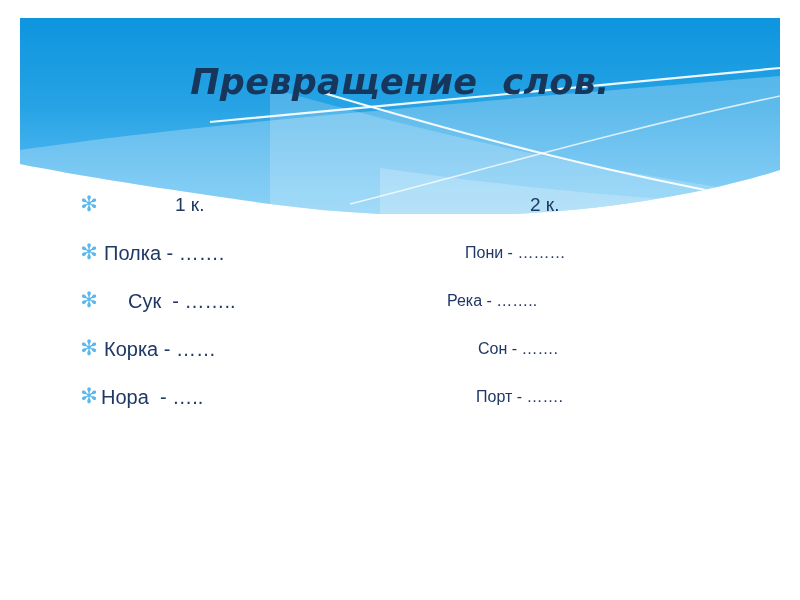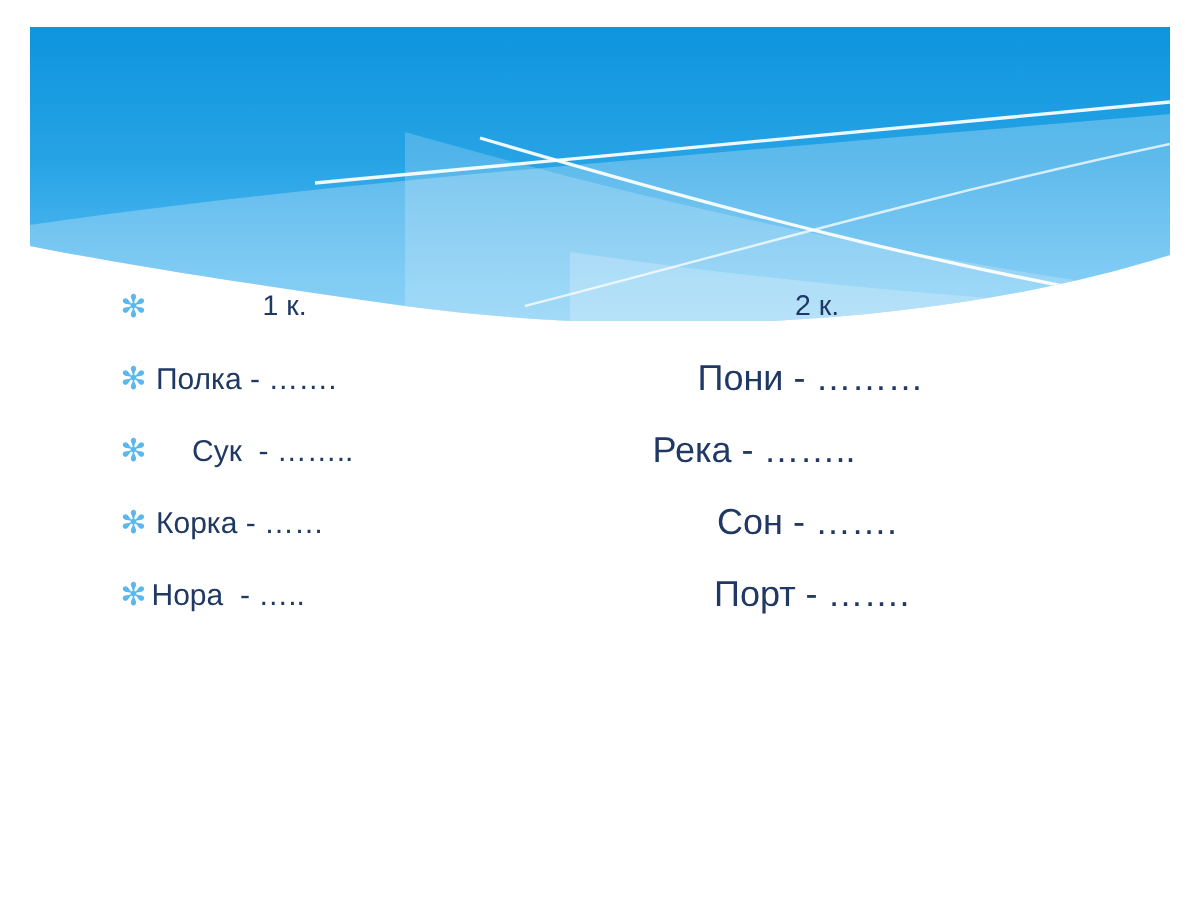--- a/index.html
+++ b/index.html
@@ -81,39 +81,39 @@
     font-family: "Liberation Sans", sans-serif;
     font-size: 20px;
     line-height: 30px;
     color: #1F3864;
     white-space: pre;
   }
   .col-right {
     position: absolute;
     top: 0;
     font-family: "Liberation Sans", sans-serif;
-    font-size: 24px;
+    font-size: 16px;
     line-height: 30px;
     color: #1F3864;
     white-space: pre;
   }
   .row-head .col-left,
   .row-head .col-right {
     font-size: 19px;
     line-height: 30px;
     font-weight: normal;
   }
 
   
   .r0 .col-left  { left: 175px; }
   .r0 .col-right { left: 530px; text-align: center; }
   .r1 .col-left  { left: 104px; }
   .r1 .col-right { left: 465px; }
   .r2 .col-left  { left: 104px; margin-left: 24px; }
-  .r2 .col-right { left: 435px; }
+  .r2 .col-right { left: 447px; }
   .r3 .col-left  { left: 104px; }
   .r3 .col-right { left: 478px; }
   .r4 .col-left  { left: 101px; }
   .r4 .col-right { left: 476px; }
 </style>
 </head>
 <body>
 
 <div class="slide">
 
@@ -142,20 +142,21 @@
 
         <path d="M360,150 C500,170 630,182 760,188 L760,196 L360,196 Z" fill="#FFFFFF" opacity="0.22"></path>
 
         <path d="M190,104 C380,86 560,70 760,50" fill="none" stroke="#FFFFFF" stroke-width="2.2" opacity="0.92"></path>
         <path d="M300,74 C470,124 600,158 760,186" fill="none" stroke="#FFFFFF" stroke-width="2.2" opacity="0.92"></path>
         <path d="M330,186 C470,150 600,112 760,78" fill="none" stroke="#FFFFFF" stroke-width="1.6" opacity="0.75"></path>
       </g>
     </svg>
   </div>
 
+  <div class="title">Превращение  слов.</div>
 
   <div class="content">
 
     <div class="row row-head r0">
       <span class="bullet">✻</span>
       <span class="col-left">1 к.</span>
       <span class="col-right">2 к.</span>
     </div>
 
     <div class="row r1">

